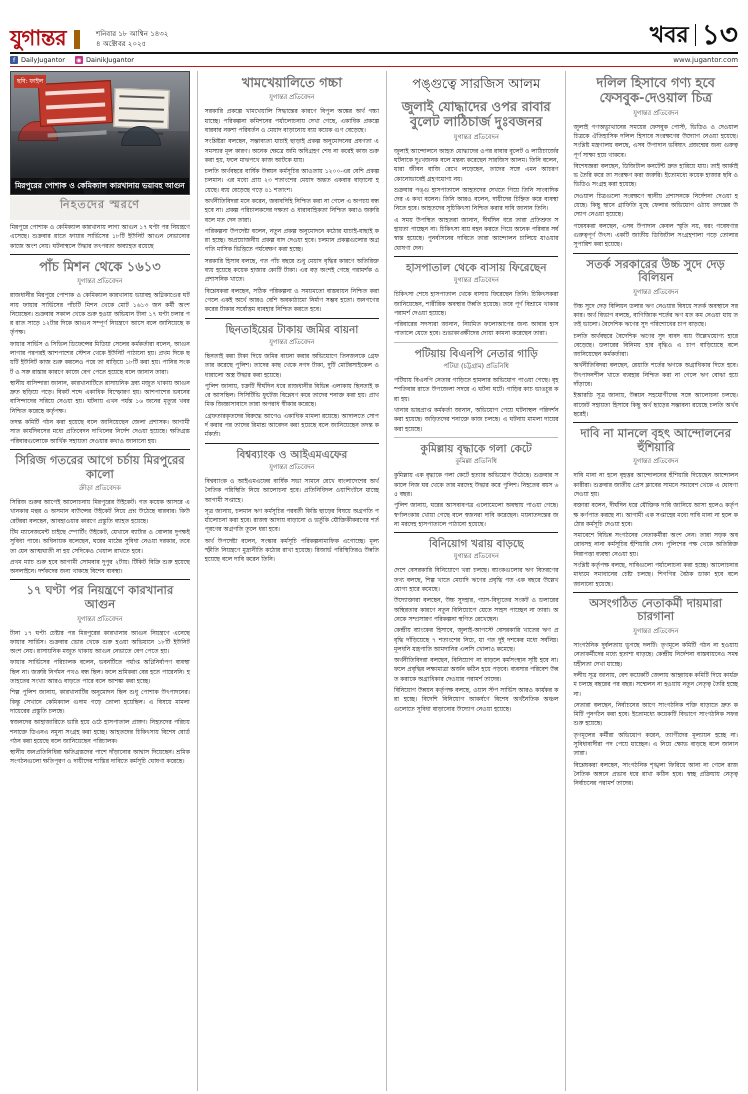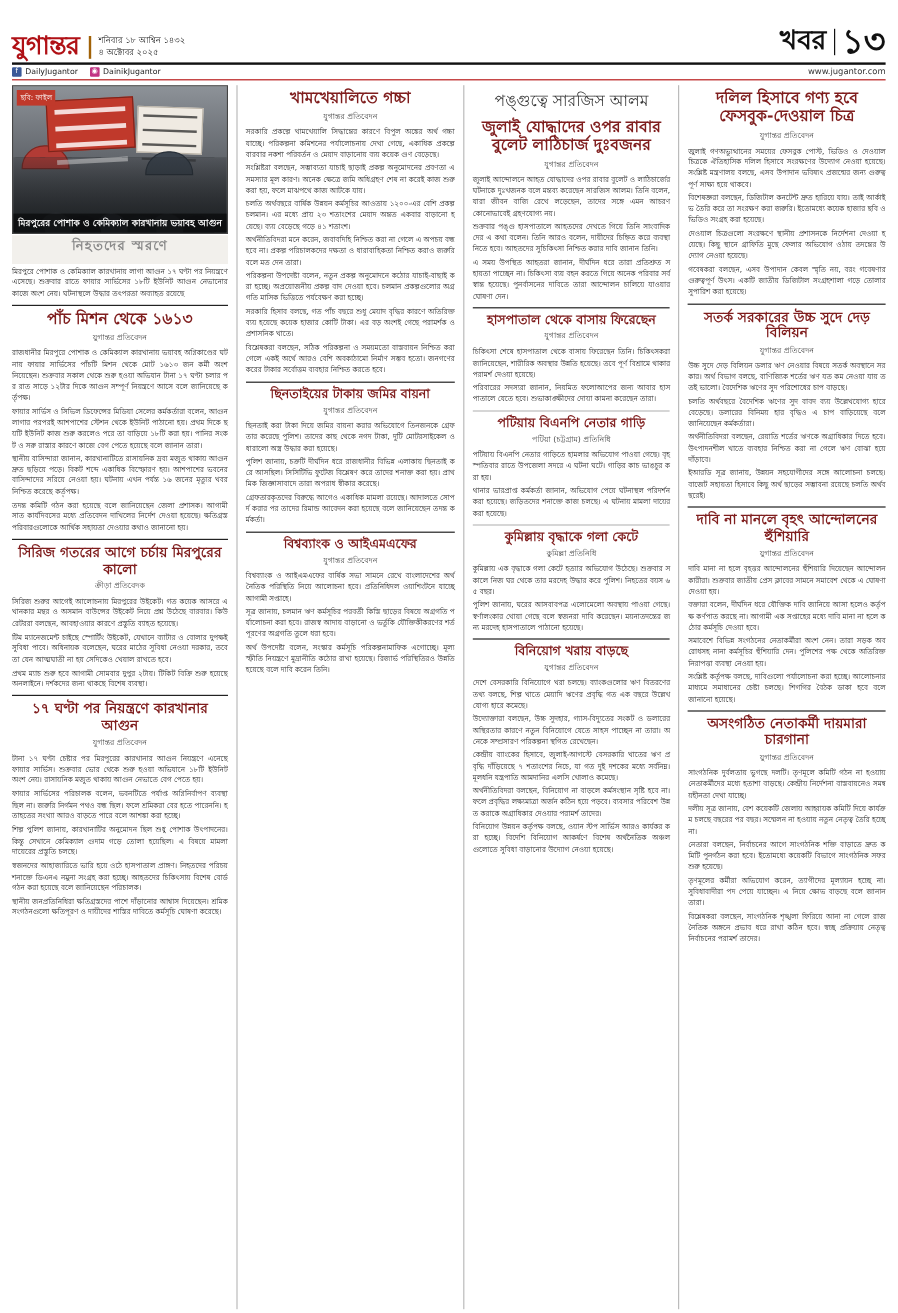--- a/index.html
+++ b/index.html
@@ -41,22 +41,22 @@
     font-size: 21px;
     font-weight: bold;
     color: #b01116;
     letter-spacing: -0.5px;
     line-height: 1;
   }
   .logo-date {
     font-size: 7px;
     line-height: 1.35;
     color: #222;
-    border-left: 2px solid #a16207;
-    padding-left: 6px;
+    border-left: 6px solid #a16207;
+    padding-left: 16px;
     font-family: "DejaVu Sans", sans-serif;
   }
   .section-block {
     display: flex;
     align-items: center;
     gap: 6px;
   }
   .section-title {
     font-family: "DejaVu Sans", sans-serif;
     font-size: 22px;
@@ -126,21 +126,21 @@
     flex: 0 0 1px;
   }
 
   
   h2.head {
     font-family: "DejaVu Sans", sans-serif;
     font-weight: bold;
     text-align: center;
     margin: 4px 0 2px 0;
     line-height: 1.18;
-    color: #7f1d1d;
+    color: #737373;
   }
   h2.h-lg { font-size: 13px; }
   h2.h-md { font-size: 11.5px; }
   h2.h-sm { font-size: 10.5px; }
 
   .kicker {
     font-family: "DejaVu Sans", sans-serif;
     font-size: 13px;
     text-align: center;
     color: #333;

